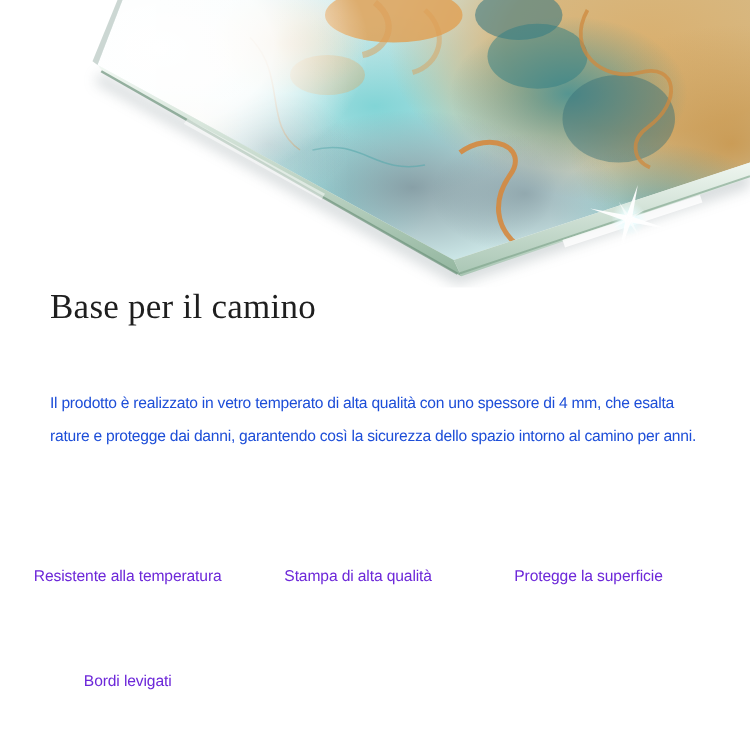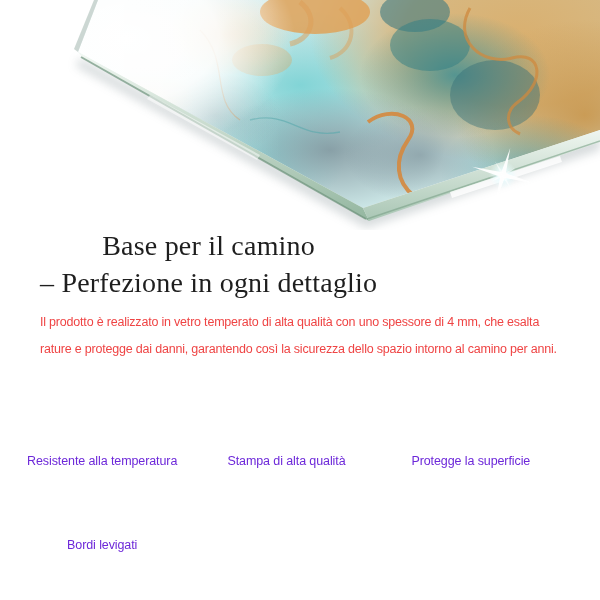--- a/index.html
+++ b/index.html
@@ -12,21 +12,21 @@
   .hero svg{display:block;}
   .title{
     position:absolute;left:40px;top:227px;margin:0;
     font-family:"Liberation Serif","DejaVu Serif",serif;
     font-weight:400;font-size:28px;line-height:37px;color:#1e1e1e;
     letter-spacing:0.2px;
   }
   .title span{display:block;text-align:center;}
   .desc{
     position:absolute;left:40px;top:309px;margin:0;
-    font-size:12.5px;line-height:27px;color:#ef4444;letter-spacing:-0.2px;
+    font-size:12.5px;line-height:27px;color:#1d4ed8;letter-spacing:-0.2px;
   }
   .desc div{white-space:nowrap;}
   .features{
     position:absolute;left:10px;top:398px;width:553px;
     display:grid;grid-template-columns:repeat(3,1fr);row-gap:14px;
   }
   .feature{
     height:70px;display:flex;flex-direction:column;
     align-items:center;justify-content:flex-end;gap:48px;
   }
@@ -158,21 +158,20 @@
       <g transform="rotate(60)" fill="#ffffff" opacity="0.6">
         <path d="M0,-14 L1.5,0 L0,14 L-1.5,0 Z"></path>
         <path d="M-16,0 L0,-1.5 L16,0 L0,1.5 Z"></path>
       </g>
     </g>
   </svg>
 </div>
 
 <h1 class="title">
   <span>Base per il camino</span>
-  <span>– Perfezione in ogni dettaglio</span>
 </h1>
 
 <div class="desc">
   <div>Il prodotto è realizzato in vetro temperato di alta qualità con uno spessore di 4 mm, che esalta</div>
   <div>rature e protegge dai danni, garantendo così la sicurezza dello spazio intorno al camino per anni.</div>
 </div>
 
 <div class="features">
 
   <div class="feature">

